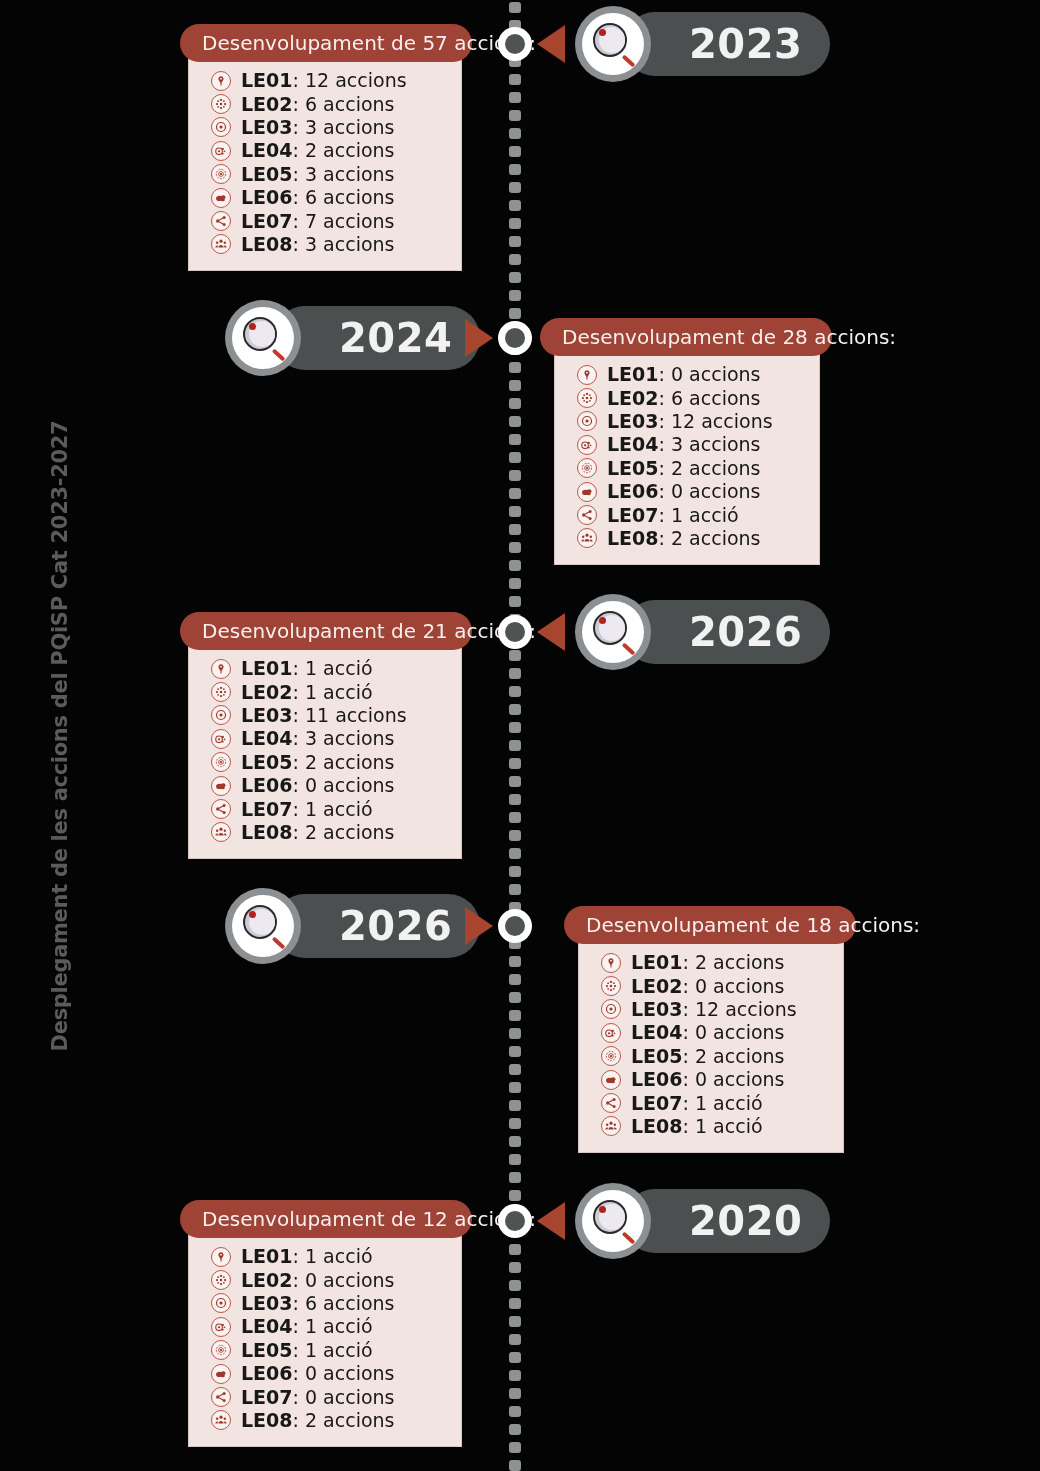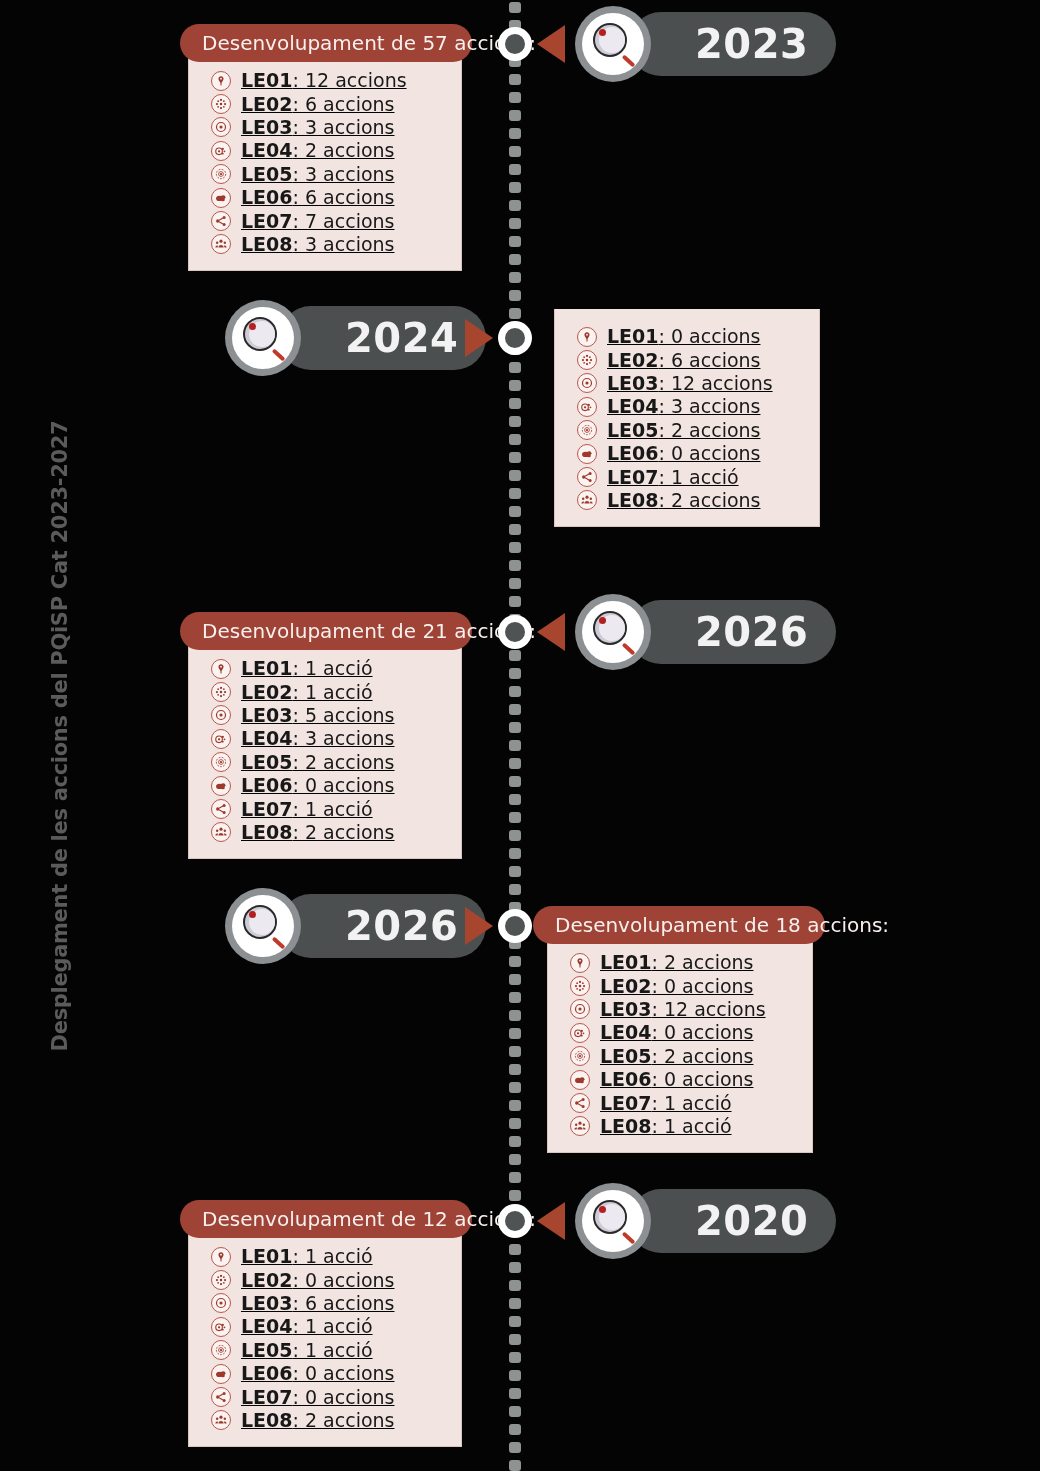--- a/index.html
+++ b/index.html
@@ -107,21 +107,21 @@
   
   .year-badge {
     position: absolute;
     height: 76px;
     display: flex;
     align-items: center;
     z-index: 4;
   }
   .year-pill {
     position: absolute;
-    left: 54px;
+    left: 48px;
     top: 6px;
     height: 64px;
     background: #4b4f4f;
     border-radius: 34px;
     display: flex;
     align-items: center;
     padding-left: 66px;
     padding-right: 28px;
   }
   .year-pill .ylabel {
@@ -218,21 +218,20 @@
   }
   .card.right .card-header { justify-content: flex-start; }
   .card.left  .card-header { justify-content: flex-start; }
 
   .card-body {
     background: #f2e4e0;
     border: 1px solid #d8c6c2;
     border-top: none;
     margin-top: -9px;
     padding: 16px 6px 14px 22px;
-    text-decoration: underline;
   }
   .card.left .card-body { margin-left: 8px; margin-right: 10px; }
   .card.right .card-body { margin-left: 14px; margin-right: 12px; }
 
   .le-row {
     display: flex;
     align-items: center;
     height: 23.4px;
     white-space: nowrap;
   }
@@ -480,20 +479,23 @@
         <div class="magnifier">
           <div class="inner">
             <div class="lens"></div>
             <div class="shine"></div>
             <div class="dot"></div>
             <div class="handle"></div>
           </div>
         </div>
       </div>
       <div class="card right" style="top: 318px; width: 292px; left: 540px;">
+        <div class="card-header">
+          <span class="htext">Desenvolupament de 28 accions:</span>
+        </div>
         <div class="card-body">
           <div class="le-row">
             <span class="le-ico">
               <svg width="12" height="12" viewBox="0 0 16 16">
                 <path d="M8 1.6c-2 0-3.4 1.5-3.4 3.3 0 2.3 3.4 6 3.4 6s3.4-3.7 3.4-6c0-1.8-1.4-3.3-3.4-3.3z" fill="#9e3a2c"></path>
                 <circle cx="8" cy="4.9" r="1.25" fill="#fbf3f1"></circle>
                 <rect x="7.3" y="9" width="1.4" height="5" fill="#9e3a2c"></rect>
               </svg>
             </span>
             <span class="le-text"><b>LE01</b><span>: 0 accions</span></span>
@@ -629,21 +631,21 @@
             </span>
             <span class="le-text"><b>LE02</b><span>: 1 acció</span></span>
           </div>
           <div class="le-row">
             <span class="le-ico">
               <svg width="12" height="12" viewBox="0 0 16 16">
                 <circle cx="8" cy="8" r="6" fill="none" stroke="#9e3a2c" stroke-width="1.6"></circle>
                 <circle cx="8" cy="8" r="2.1" fill="#9e3a2c"></circle>
               </svg>
             </span>
-            <span class="le-text"><b>LE03</b><span>: 5 accions</span></span>
+            <span class="le-text"><b>LE03</b><span>: 11 accions</span></span>
           </div>
           <div class="le-row">
             <span class="le-ico">
               <svg width="12" height="12" viewBox="0 0 16 16">
                 <circle cx="5.4" cy="8.4" r="4.4" fill="none" stroke="#9e3a2c" stroke-width="1.5"></circle>
                 <circle cx="10.4" cy="5.2" r="1.5" fill="#9e3a2c"></circle>
                 <circle cx="12.6" cy="8.4" r="1.2" fill="#9e3a2c"></circle>
                 <circle cx="10.4" cy="11.6" r="1.2" fill="#9e3a2c"></circle>
                 <circle cx="5.4" cy="8.4" r="1.5" fill="#9e3a2c"></circle>
               </svg>
@@ -706,21 +708,21 @@
         </div>
         <div class="magnifier">
           <div class="inner">
             <div class="lens"></div>
             <div class="shine"></div>
             <div class="dot"></div>
             <div class="handle"></div>
           </div>
         </div>
       </div>
-      <div class="card right" style="top: 906px; width: 292px; left: 533px;">
+      <div class="card right" style="top: 906px; width: 292px; left: 564px;">
         <div class="card-header">
           <span class="htext">Desenvolupament de 18 accions:</span>
         </div>
         <div class="card-body">
           <div class="le-row">
             <span class="le-ico">
               <svg width="12" height="12" viewBox="0 0 16 16">
                 <path d="M8 1.6c-2 0-3.4 1.5-3.4 3.3 0 2.3 3.4 6 3.4 6s3.4-3.7 3.4-6c0-1.8-1.4-3.3-3.4-3.3z" fill="#9e3a2c"></path>
                 <circle cx="8" cy="4.9" r="1.25" fill="#fbf3f1"></circle>
                 <rect x="7.3" y="9" width="1.4" height="5" fill="#9e3a2c"></rect>

